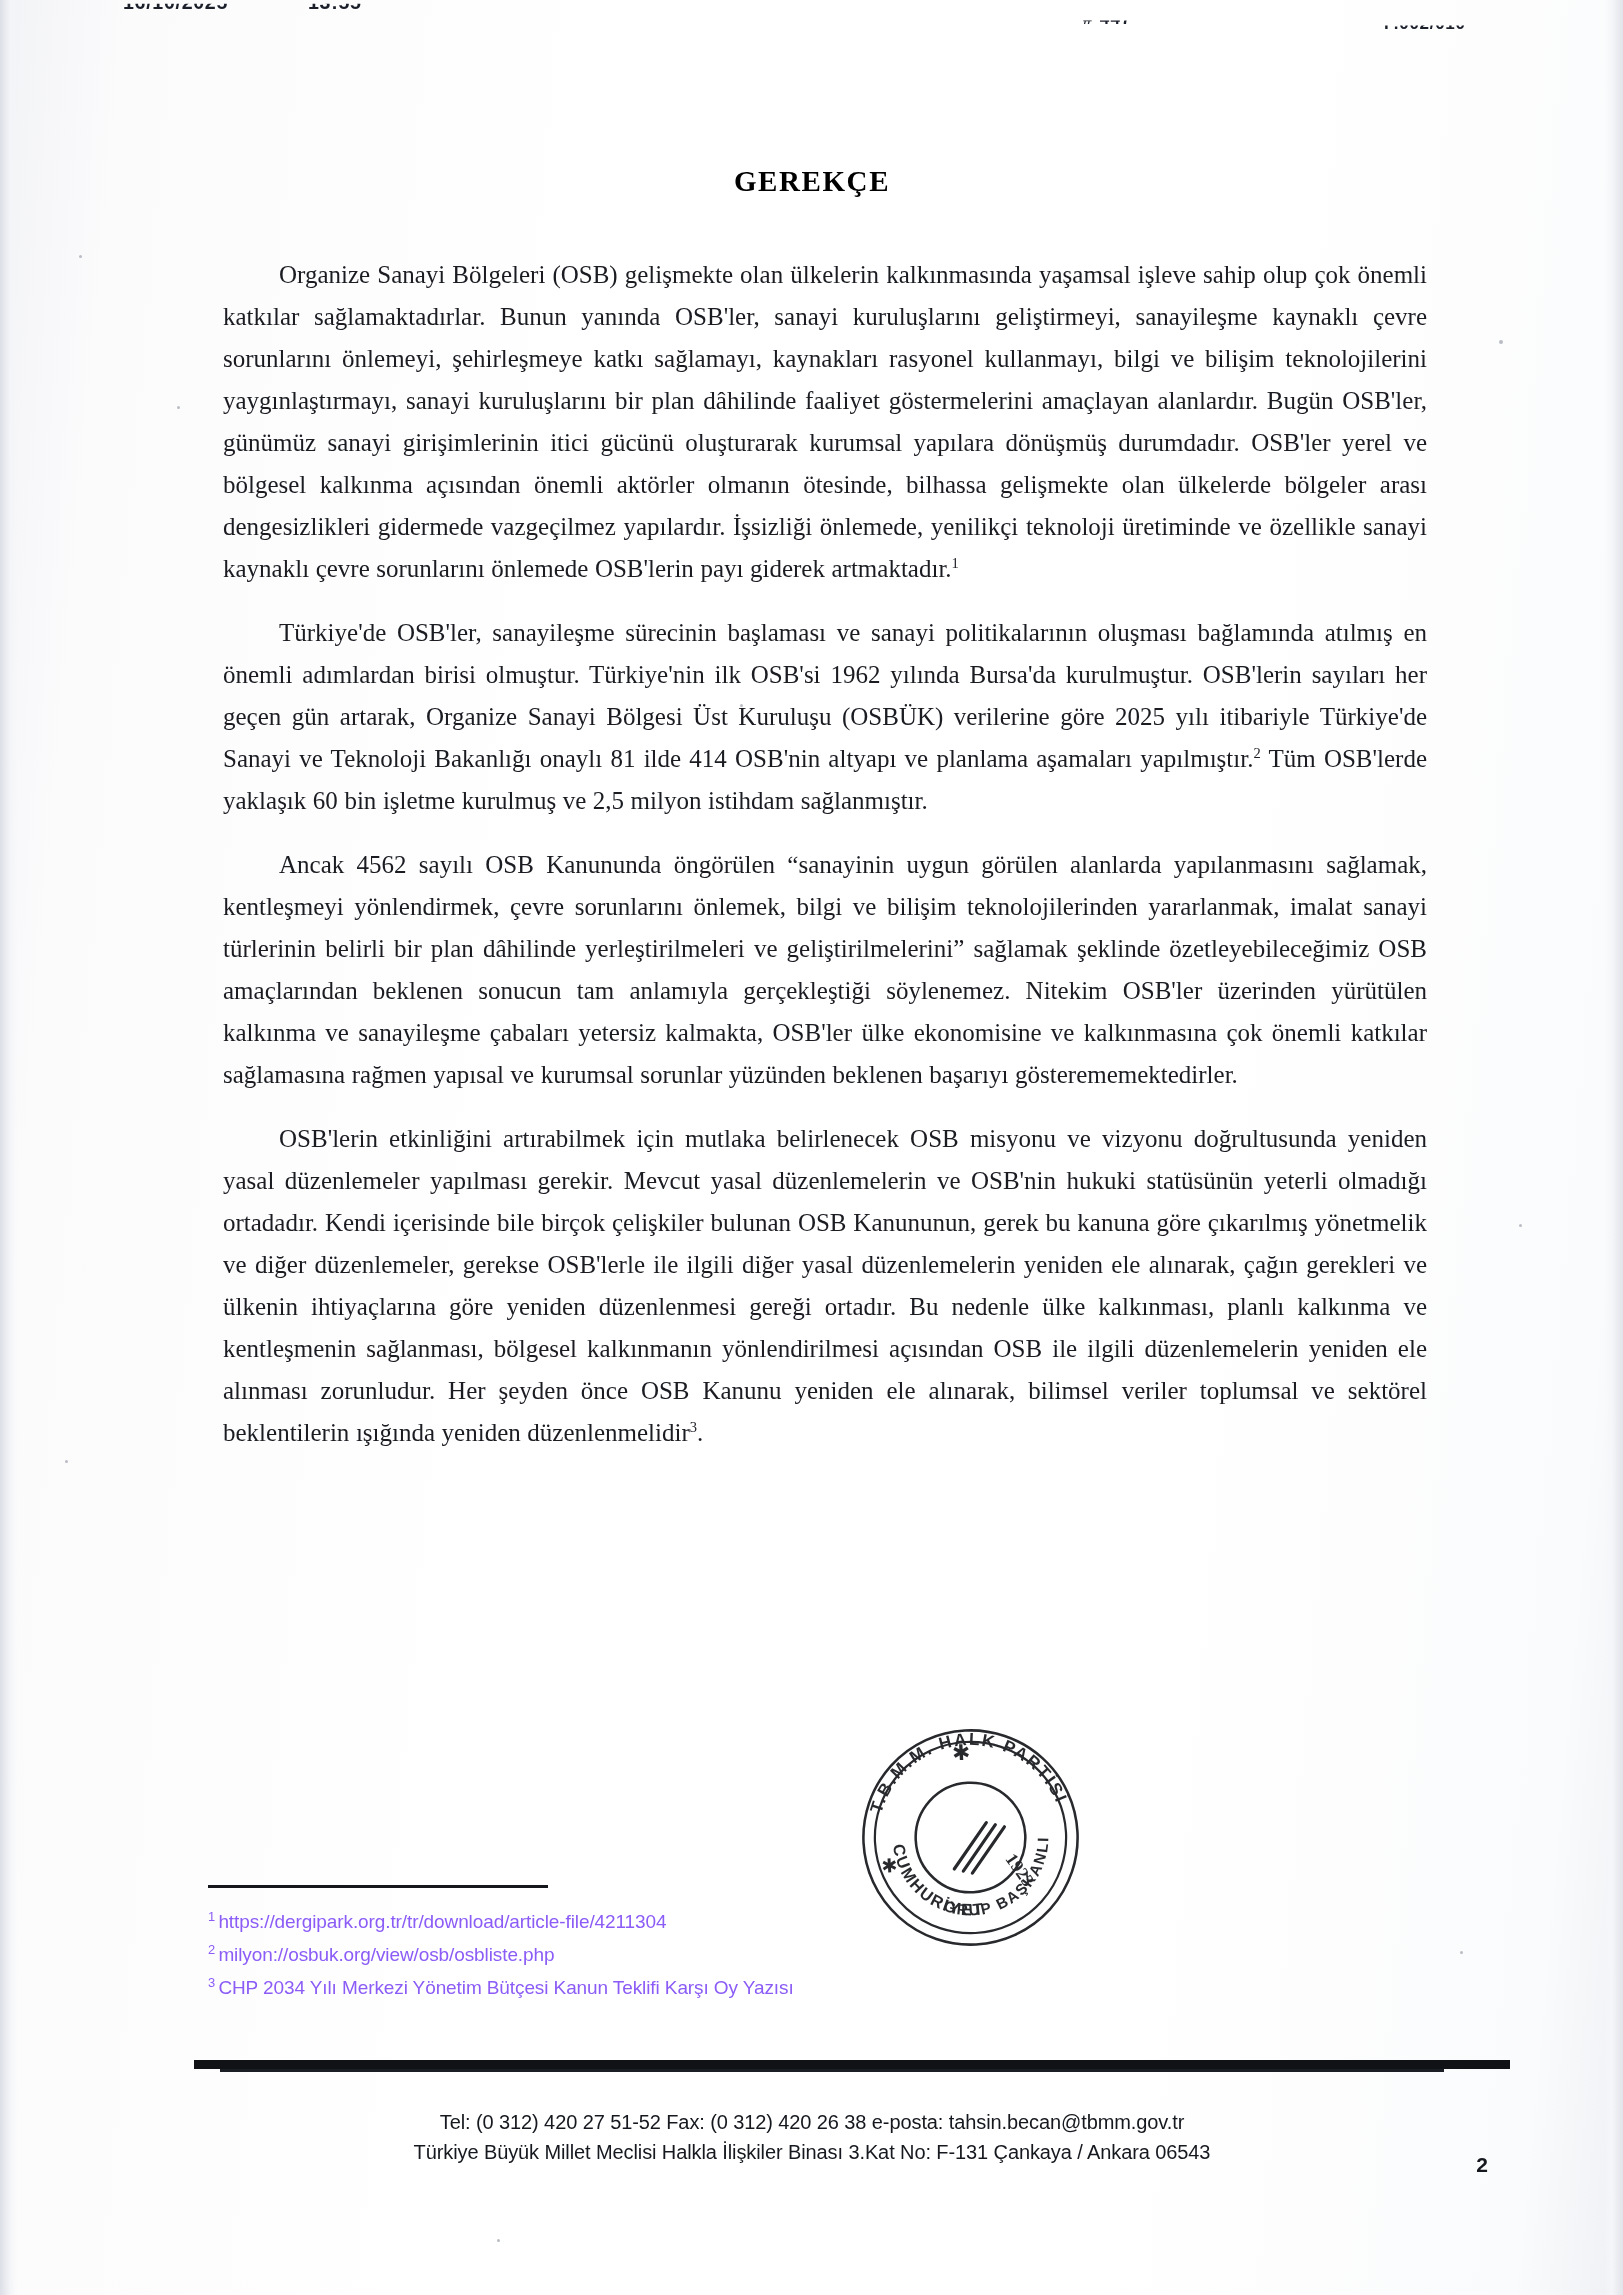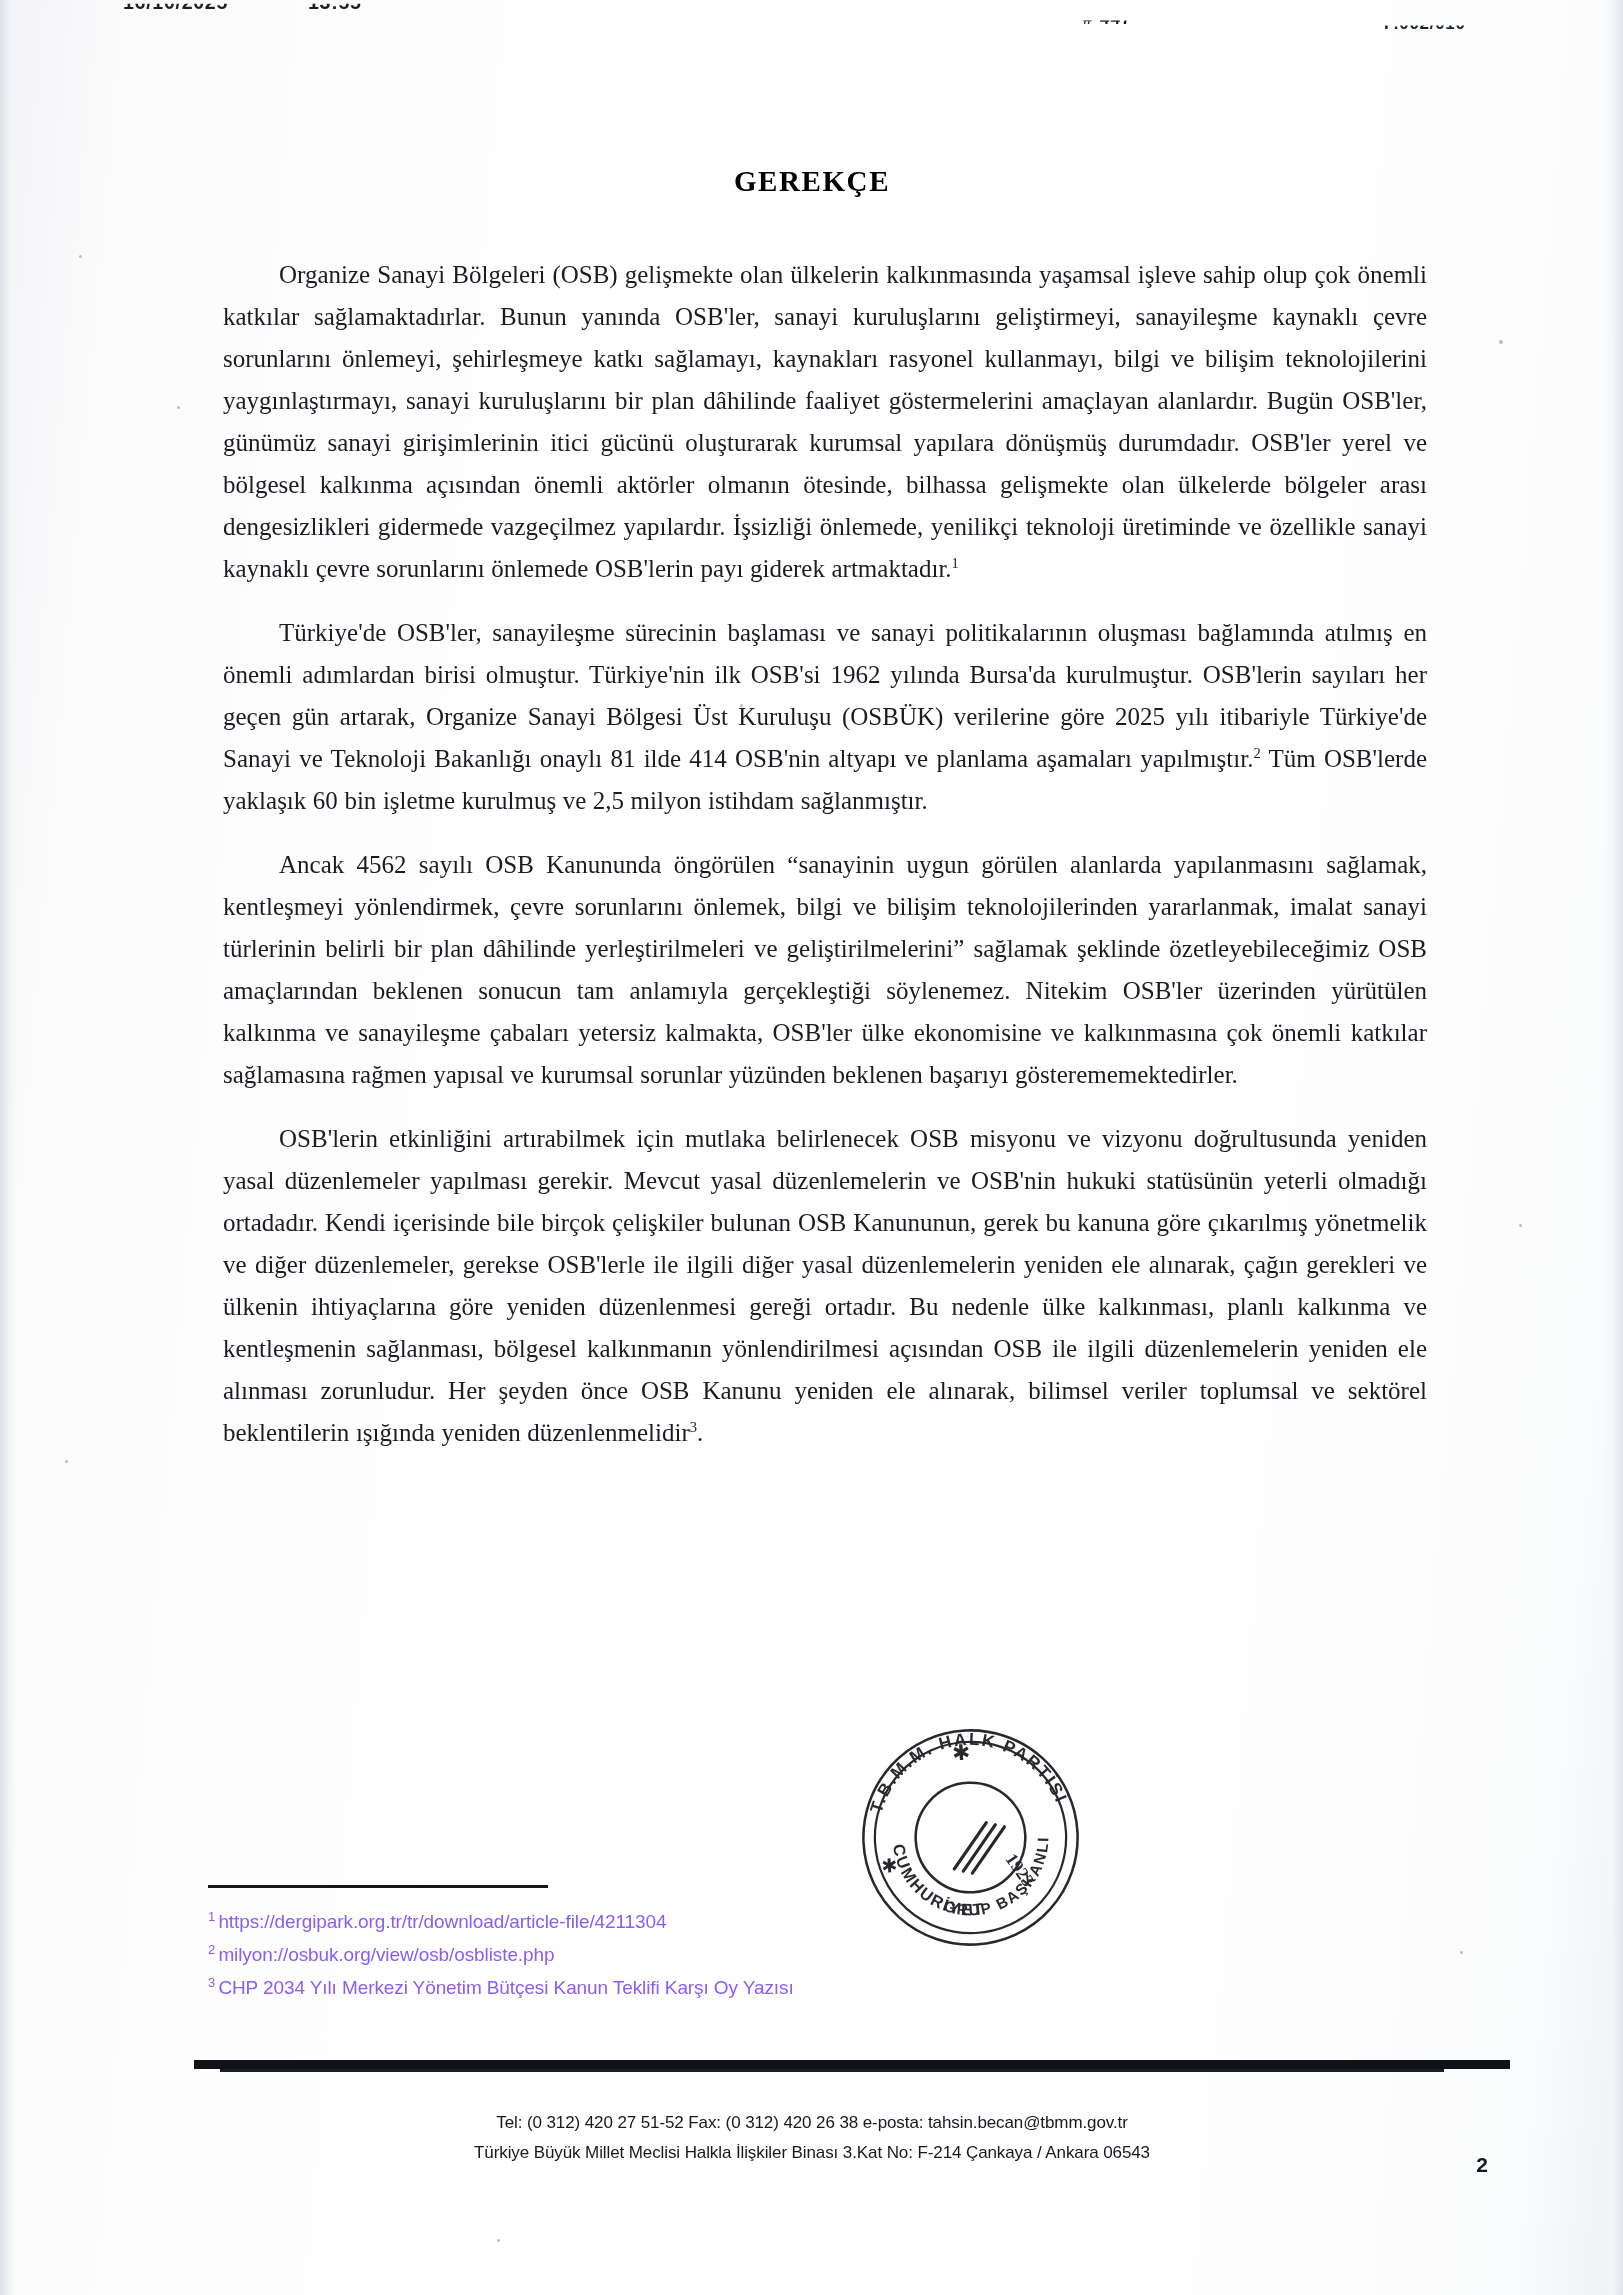--- a/index.html
+++ b/index.html
@@ -158,21 +158,21 @@
     height: 2.6px;
     background: #1b1e24;
   }
   .footer-text {
     position: absolute;
     left: 0;
     right: 0;
     top: 2108px;
     text-align: center;
     font-family: "Liberation Sans", sans-serif;
-    font-size: 17px;
+    font-size: 20px;
     line-height: 29.5px;
     color: #15181e;
     letter-spacing: -0.1px;
   }
   .footer-text .line { display: block; }
   .page-number {
     position: absolute;
     right: 136px;
     top: 2153px;
     font-family: "Liberation Sans", sans-serif;
@@ -250,21 +250,21 @@
       </g>
       <text x="252" y="236" font-family="'Liberation Serif', serif" font-size="28" font-weight="bold" fill="#15171c" transform="rotate(58 252 236)">1923</text>
       <text x="178" y="78" font-family="'Liberation Sans', sans-serif" font-size="34" fill="#15171c">✱</text>
       <text x="58" y="248" font-family="'Liberation Sans', sans-serif" font-size="30" fill="#15171c">✱</text>
     </svg>
   </div>
 
   <div class="footer-rule"></div>
   <div class="footer-text">
     <span class="line">Tel: (0 312) 420 27 51-52 Fax: (0 312) 420 26 38 e-posta: tahsin.becan@tbmm.gov.tr</span>
-    <span class="line">Türkiye Büyük Millet Meclisi Halkla İlişkiler Binası 3.Kat No: F-214 Çankaya  / Ankara 06543</span>
+    <span class="line">Türkiye Büyük Millet Meclisi Halkla İlişkiler Binası 3.Kat No: F-131 Çankaya  / Ankara 06543</span>
   </div>
   <div class="page-number">2</div>
 
   <div class="speck" style="left:79px;  top:255px;  width:3.3px;  height:3.3px;"></div>
   <div class="speck" style="left:1499px; top:340px;  width:3.9px;  height:3.9px;"></div>
   <div class="speck" style="left:177px;  top:406px;  width:3.3px;  height:3.3px;"></div>
   <div class="speck" style="left:65px;  top:1460px; width:3.3px;  height:3.3px;"></div>
   <div class="speck" style="left:1519px; top:1224px; width:3.3px;  height:3.3px;"></div>
   <div class="speck" style="left:740px; top:704px; width:3.3px;  height:3.3px;"></div>
   <div class="speck" style="left:1460px; top:1951px; width:3.3px;  height:3.3px;"></div>

